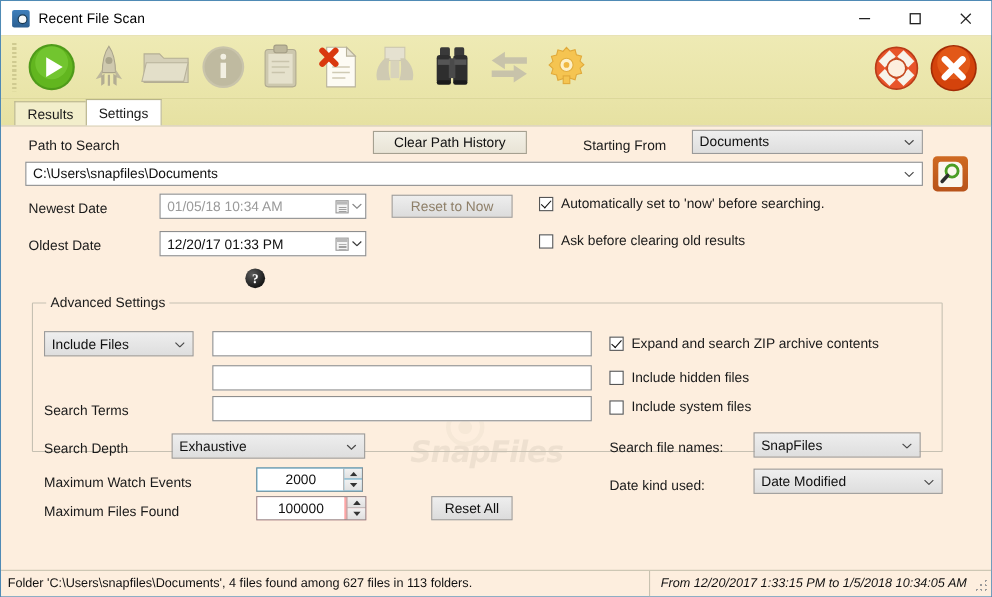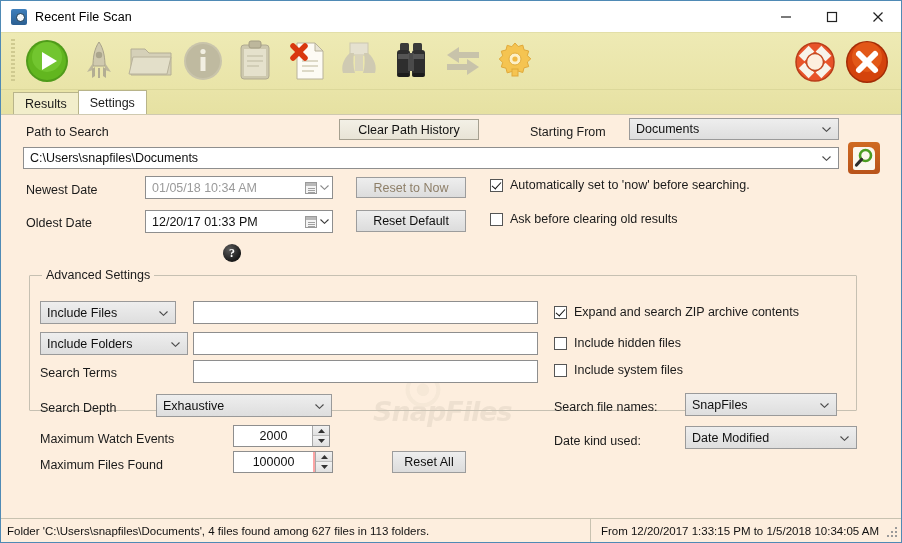--- a/index.html
+++ b/index.html
@@ -333,21 +333,21 @@
     font-size: 11.5px;
   }
   .sb-left { padding-left: 6px; color: #111; }
   .sb-right {
     position: absolute;
     right: 22px;
     color: #111;
     padding-left: 10px;
     border-left: 1px solid #c8c2b0;
     height: 100%;
-    display:flex; align-items:center;
+    display:flex; align-items:center;font-style:italic;
   }
   .sb-grip {
     position: absolute;
     right: 3px; bottom: 3px;
     width: 12px; height: 12px;
     background:
       radial-gradient(circle 1px at 2px 9px, #9a9a9a 99%, transparent) ,
       radial-gradient(circle 1px at 6px 9px, #9a9a9a 99%, transparent),
       radial-gradient(circle 1px at 10px 9px, #9a9a9a 99%, transparent),
       radial-gradient(circle 1px at 6px 5px, #9a9a9a 99%, transparent),
@@ -576,46 +576,39 @@
     <div class="lbl" style="left:25px; top:101px;">Oldest Date</div>
     <div class="combo combo-white" style="left:144px; top:95px; width:188px; height:23px;">
       <span>12/20/17 01:33 PM</span>
       <div class="dtpick">
         <span class="cal"></span>
         <svg width="9" height="5" viewBox="0 0 9 5">
             <path d="M0.5 0.5 L4.5 4.3 L8.5 0.5" fill="none" stroke="#3a3a3a" stroke-width="1.1"></path>
           </svg>
       </div>
     </div>
-    <div class="btn" style="left:355px; top:95px; width:110px; height:22px;">Reset Default</div>
     <div class="chk" style="left:489px; top:97px;">
       <span class="box"></span>
       <span>Ask before clearing old results</span>
     </div>
 
     <div class="helpbtn" style="left:222px; top:129px;">?</div>
 
     <div class="groupbox" style="left:28px; top:160px; width:828px; height:136px;">
       <div class="gb-title">Advanced Settings</div>
     </div>
 
     <div class="combo" style="left:39px; top:186px; width:136px; height:23px;">
       <span>Include Files</span>
       <svg class="chev" viewBox="0 0 9 5">
           <path d="M0.5 0.5 L4.5 4.3 L8.5 0.5" fill="none" stroke="#4a4a4a" stroke-width="1.1"></path>
         </svg>
     </div>
     <input class="txt" style="left: 192px; top: 186px; width: 345px; height: 23px;" value="">
 
-    <div class="combo" style="left:39px; top:217px; width:148px; height:23px;">
-      <span>Include Folders</span>
-      <svg class="chev" viewBox="0 0 9 5">
-          <path d="M0.5 0.5 L4.5 4.3 L8.5 0.5" fill="none" stroke="#4a4a4a" stroke-width="1.1"></path>
-        </svg>
-    </div>
     <input class="txt" style="left: 192px; top: 217px; width: 345px; height: 23px;" value="">
 
     <div class="lbl" style="left:39px; top:251px;">Search Terms</div>
     <input class="txt" style="left: 192px; top: 245px; width: 345px; height: 23px;" value="">
 
     <div class="lbl" style="left:39px; top:286px;">Search Depth</div>
     <div class="combo" style="left:155px; top:279px; width:176px; height:23px;">
       <span>Exhaustive</span>
       <svg class="chev" viewBox="0 0 9 5">
           <path d="M0.5 0.5 L4.5 4.3 L8.5 0.5" fill="none" stroke="#4a4a4a" stroke-width="1.1"></path>

